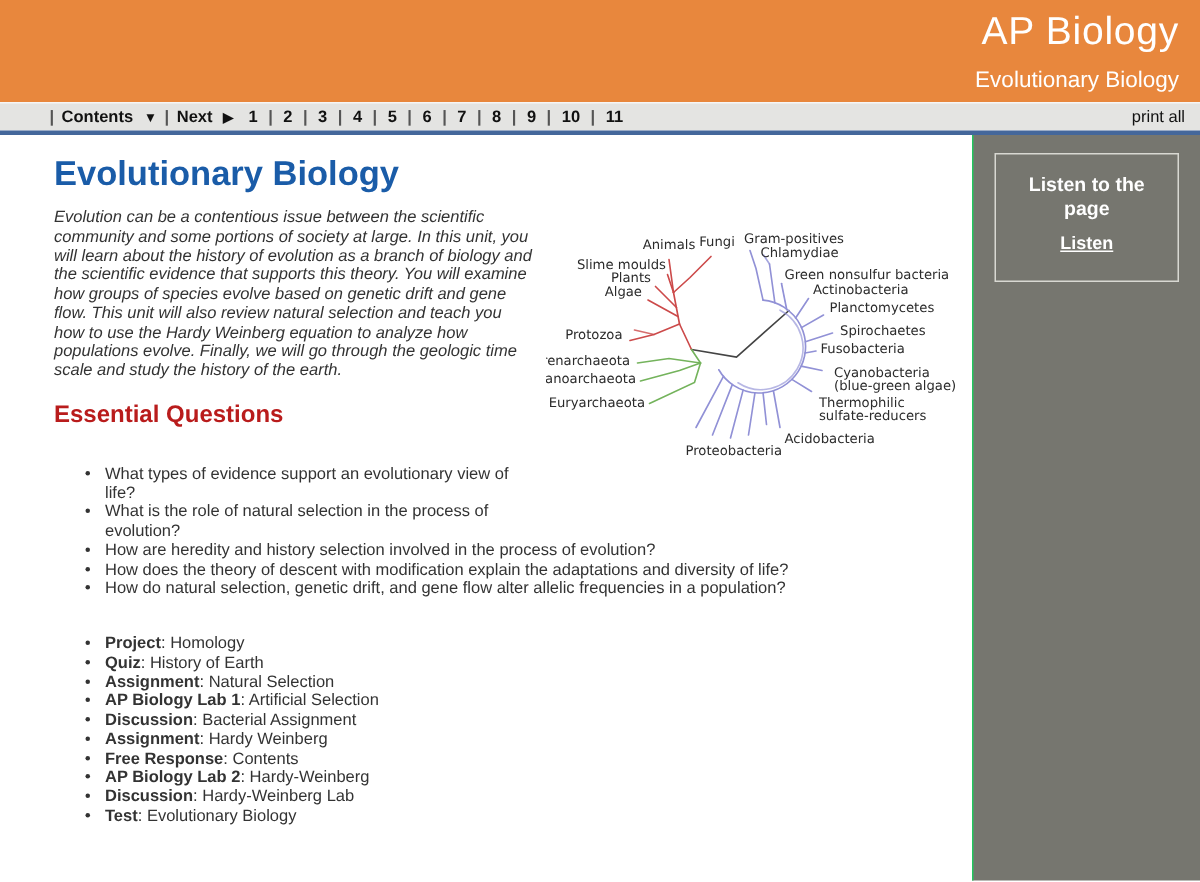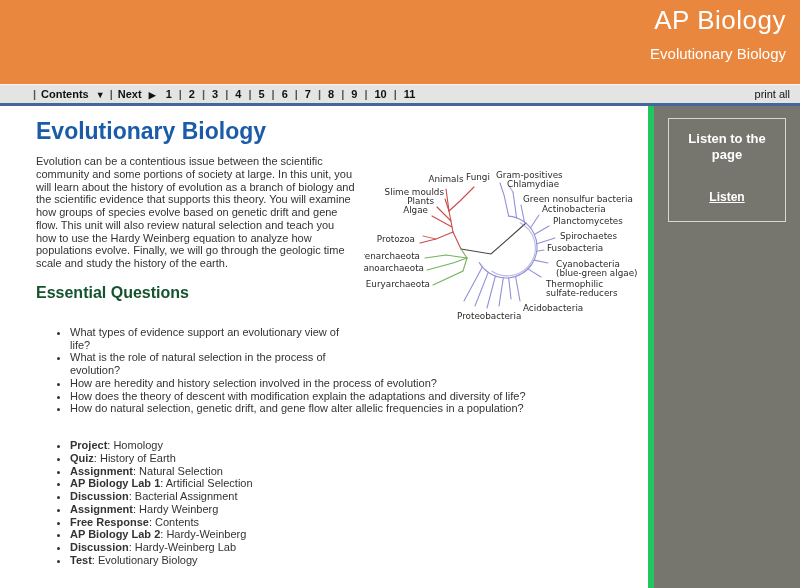--- a/index.html
+++ b/index.html
@@ -4,21 +4,21 @@
 <style>
   * { box-sizing: border-box; }
   html, body { margin: 0; padding: 0; }
   body {
     width: 800px; height: 588px; overflow: hidden;
     font-family: "Liberation Sans", sans-serif;
     background: #ffffff;
   }
   
   .app-header {
-    height: 84px; background: #E8873D; color: #ffffff;
+    height: 68px; background: #E8873D; color: #ffffff;
     text-align: right; padding: 5px 14px 0 0;
   }
   .app-header .title { font-size: 26px; font-weight: normal; letter-spacing: .5px; }
   .app-header .subtitle { font-size: 15px; margin-top: 9px; }
   
   .navbar {
     height: 19px; background: #E4E4E2; border-top: 1px solid #f6f6f6;
     display: flex; align-items: center;
     font-size: 11px; font-weight: bold; color: #111;
     padding: 0 10px 0 28px;
@@ -31,48 +31,48 @@
   .nav-rule { height: 3px; background: #44679B; }
   
   .content-row { display: flex; height: 497px; }
   .main {
     flex: 1; background: #fff; padding: 0 8px 0 36px; overflow: hidden;
   }
   .main h1 {
     margin: 12px 0 10px 0; font-size: 23px; color: #1A5CA8; font-weight: bold;
   }
   .main h2 {
-    margin: 14px 0 0 0; font-size: 16px; color: #14532d; font-weight: bold;
+    margin: 14px 0 0 0; font-size: 16px; color: #b91c1c; font-weight: bold;
   }
   .body-text { font-size: 11px; line-height: 1.16; color: #333; }
-  .intro { margin: 10px 0 4px 0; }
+  .intro { margin: 10px 0 4px 0; font-style: italic; }
   figure.tree-figure {
     float: right; width: 276px; height: 178px;
     margin: 4px 0 18px 8px; padding: 0; text-decoration: underline;
   }
   ul.dot-list { margin: 24px 0 0 0; padding: 0 0 0 34px; }
   ul.dot-list li { margin: 0; padding: 0; }
   .tree-svg text { font-size: 8.8px; fill: #2b2b2b; font-family: "DejaVu Sans", sans-serif; }
   .tree-svg path, .tree-svg polyline { fill: none; stroke-width: 1.1; stroke-linecap: round; }
   .br-red   { stroke: #CC4A4A; }
   .br-green { stroke: #74B35C; }
   .br-blue  { stroke: #9191D6; }
   .br-root  { stroke: #444444; }
   
   .sidebar {
-    width: 152px; background: #76766F; border-left: 6px solid #22c55e;
+    width: 152px; background: #76766F; border-left: 1px solid #22c55e;
     padding: 12px 14px 0 14px;
   }
   .listen-box {
     border: 1px solid #D8D8D2; color: #ffffff; text-align: center;
     padding: 12px 5px 16px 5px;
   }
   .listen-box .listen-title { font-size: 13px; font-weight: bold; line-height: 1.25; }
   .listen-box a.listen-link {
-    display: inline-block; margin-top: 26px;
+    display: inline-block; margin-top: 7px;
     color: #ffffff; font-size: 12px; font-weight: bold;
     text-decoration: underline; cursor: pointer;
   }
 </style>
 </head>
 <body>
 
 <div class="app-header">
   <div class="title">AP Biology</div>
   <div class="subtitle">Evolutionary Biology</div>

